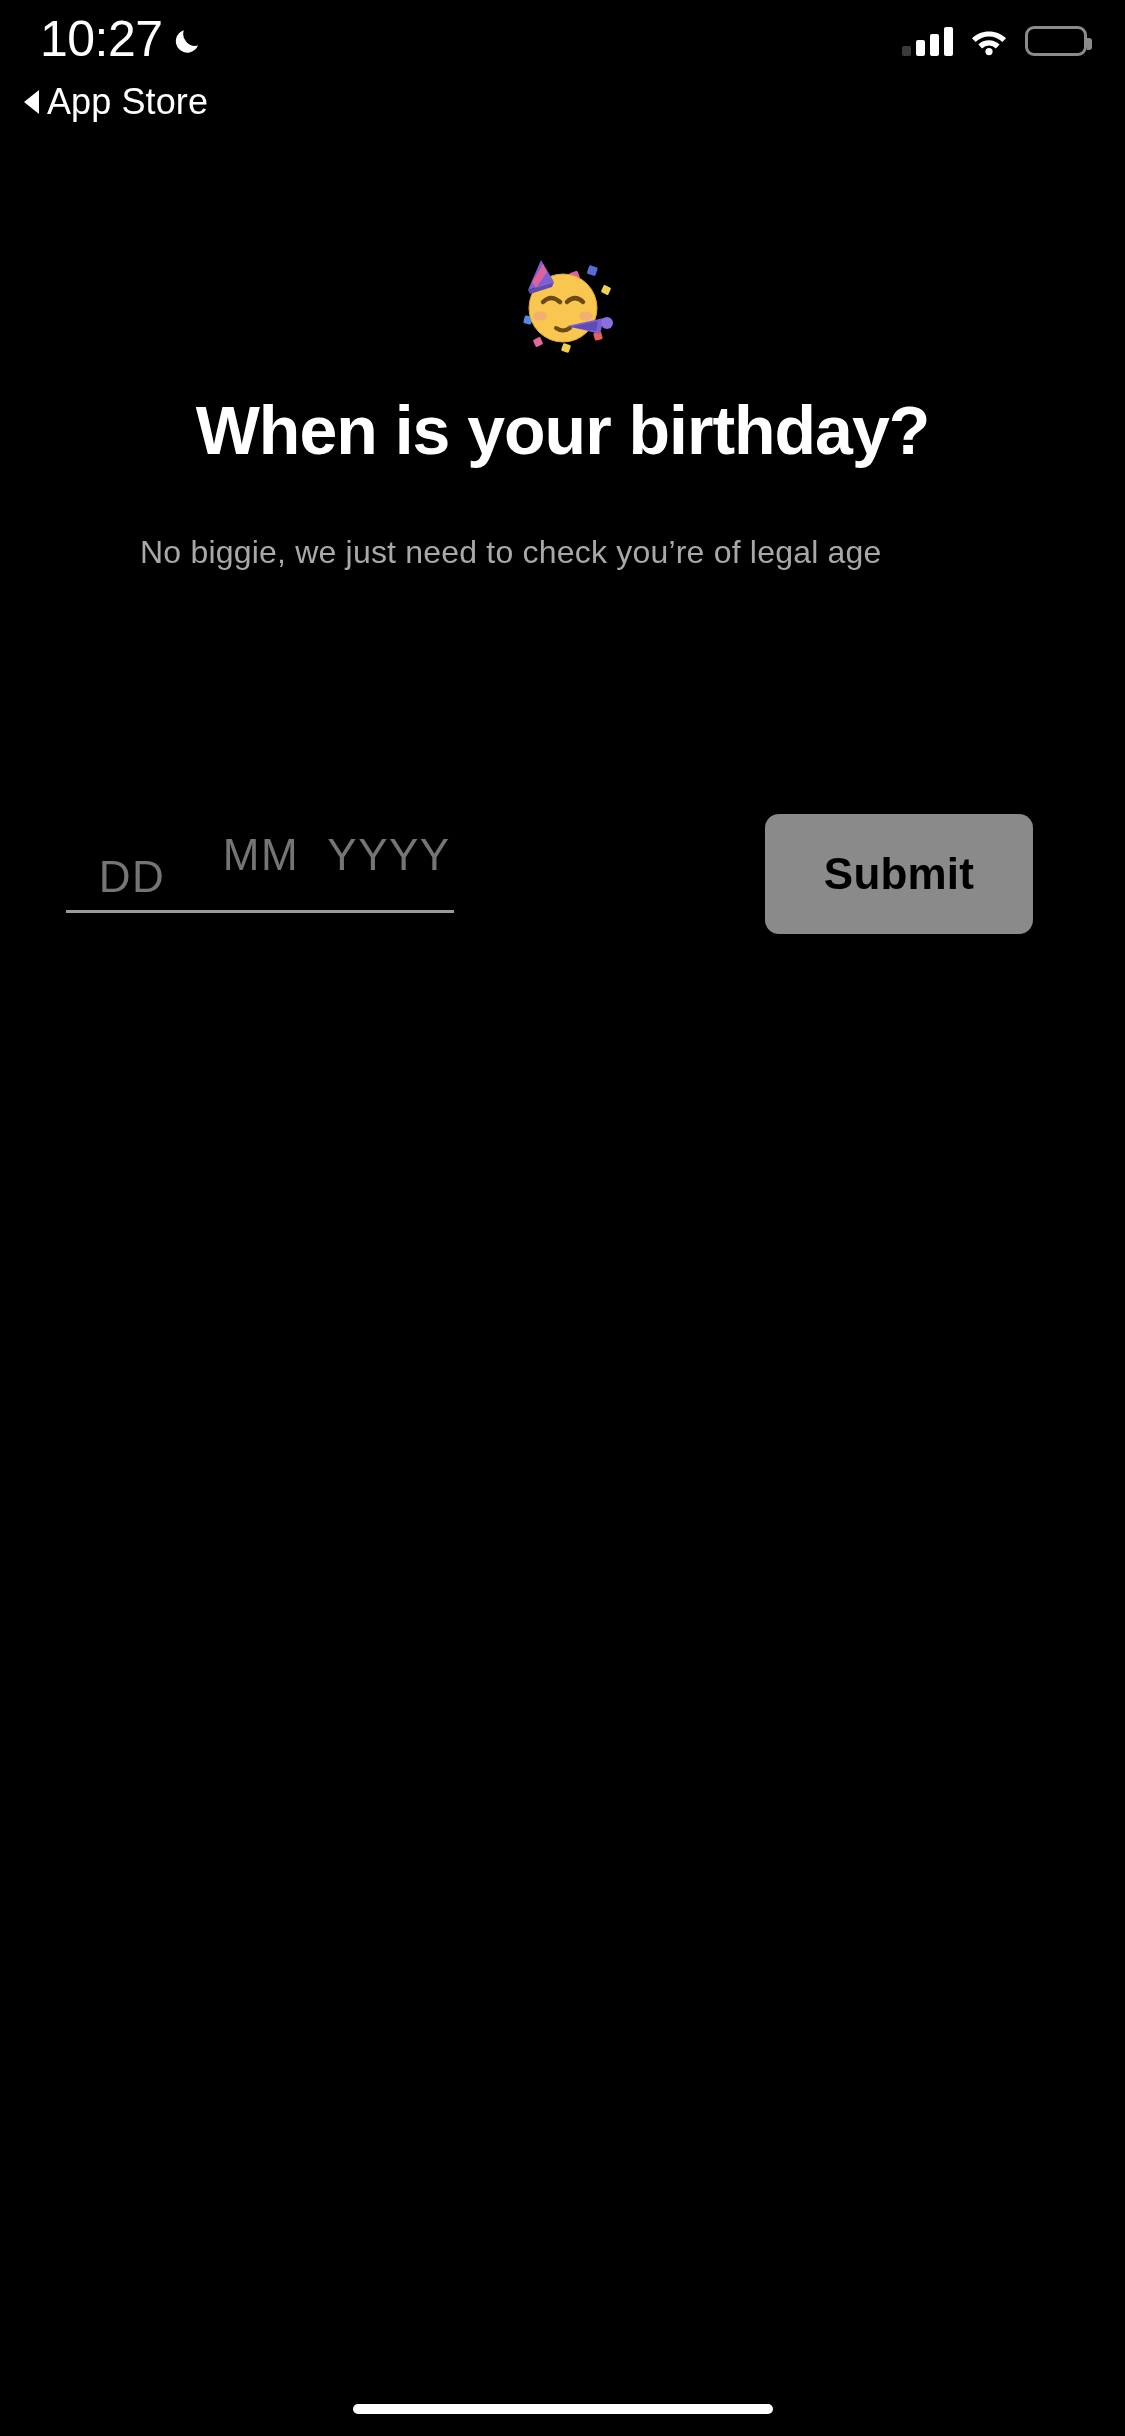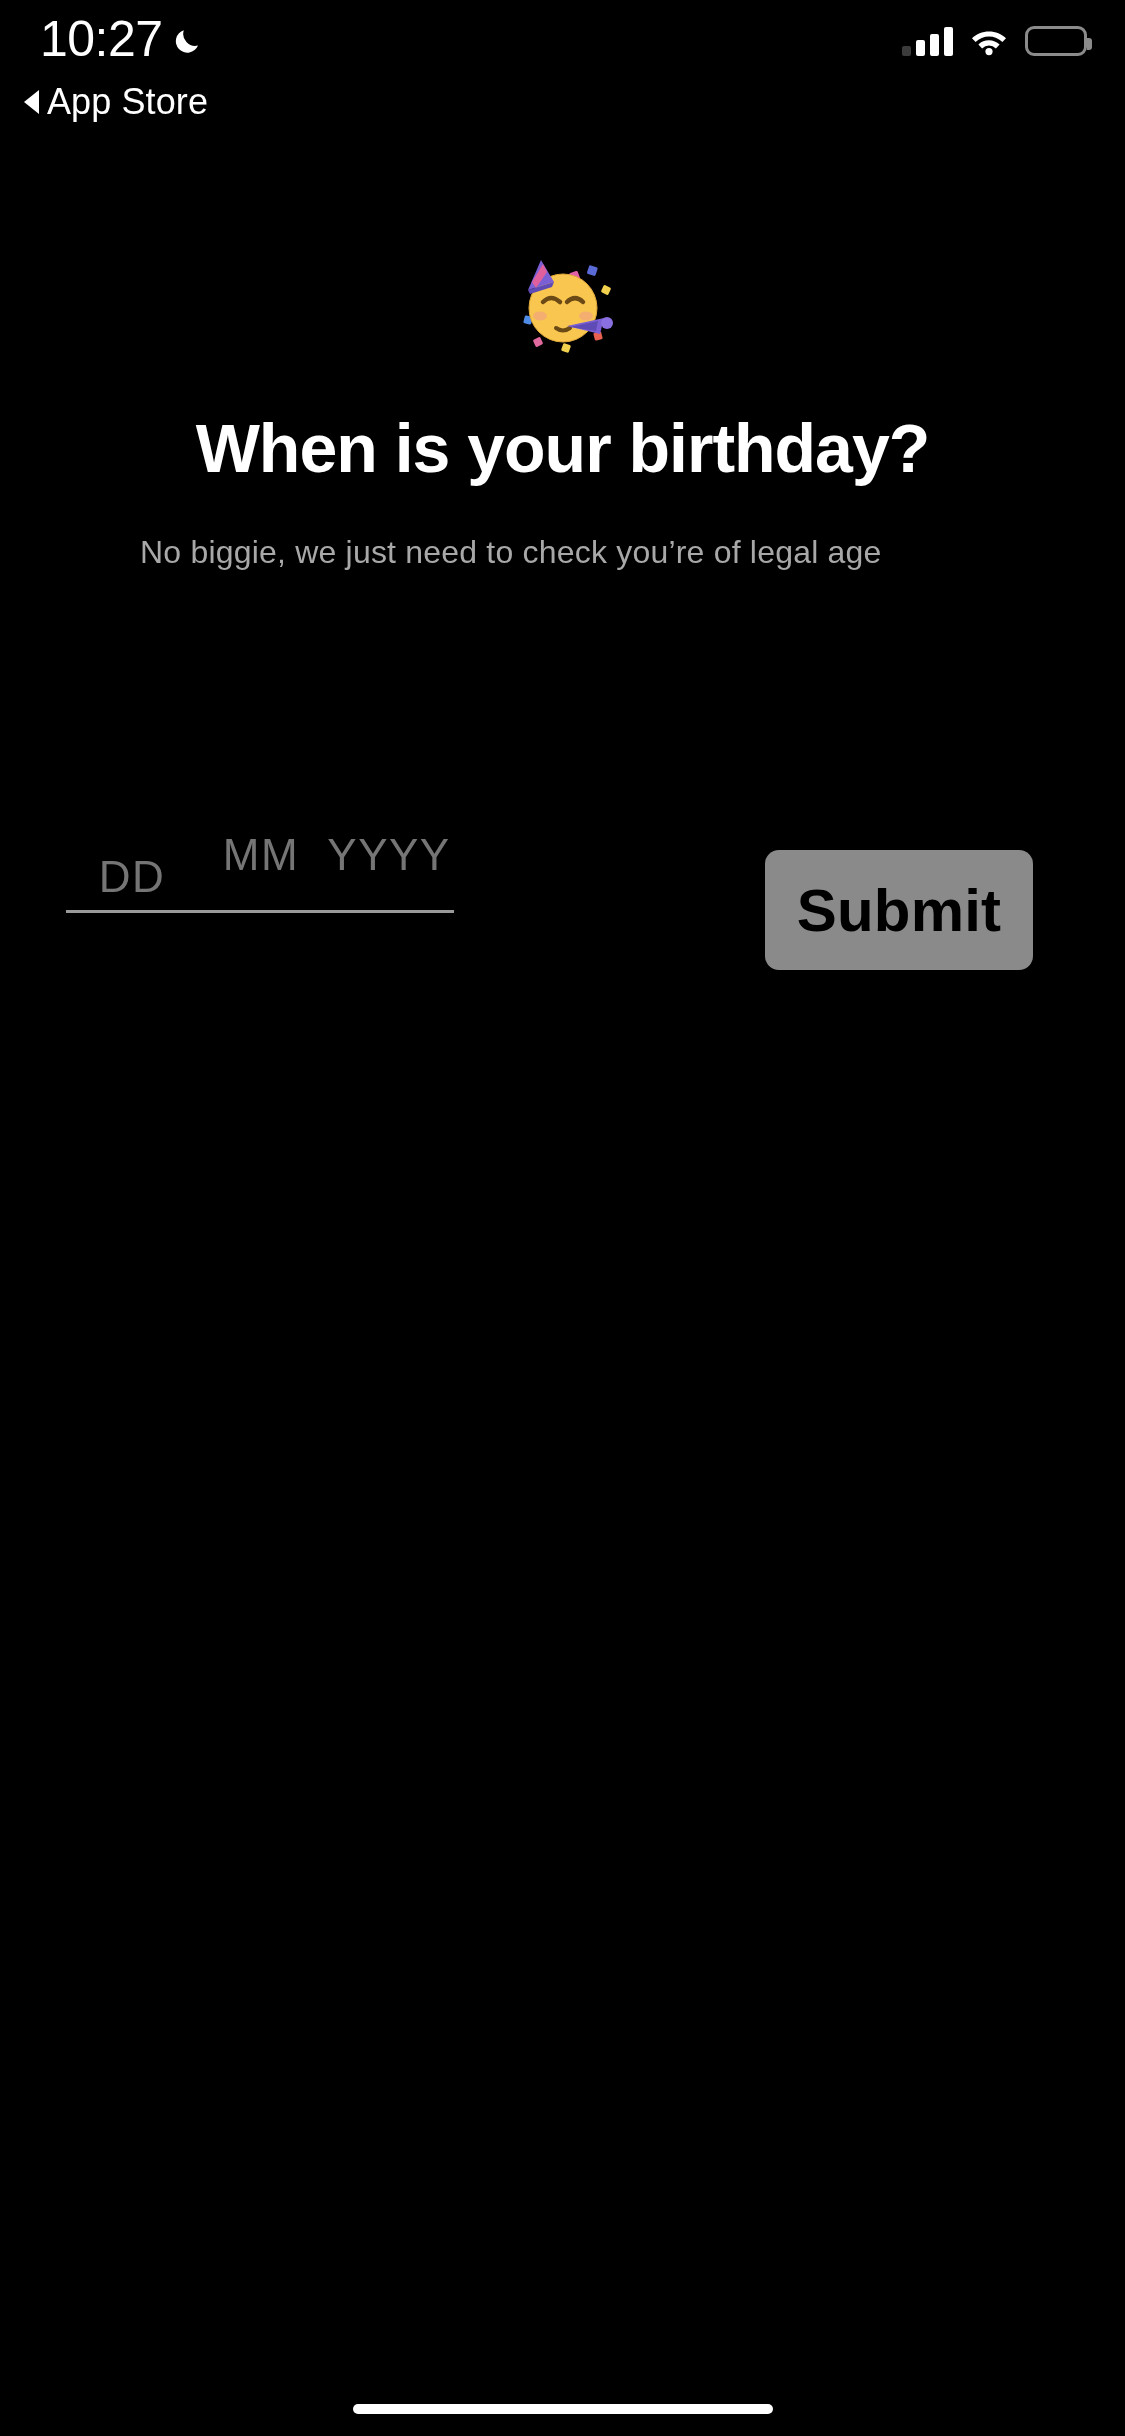--- a/index.html
+++ b/index.html
@@ -64,21 +64,21 @@
   .content { position:absolute; top:0; left:0; width:1125px; }
 
   .emoji {
     position:absolute; top:242px; left:0; width:1125px;
     text-align:center; font-size:106px; line-height:112px;
     font-family:"DejaVu Sans", sans-serif;
   }
   .emoji svg { display:inline-block; vertical-align:middle; }
 
   .headline {
-    position:absolute; top:410px; left:0; width:1125px; text-align:center;
+    position:absolute; top:392px; left:0; width:1125px; text-align:center;
     color:#ffffff; font-size:68px; font-weight:bold; letter-spacing:-1px;
     line-height:76px;
   }
 
   .subhead {
     position:absolute; top:522px; left:140px; width:845px; text-align:left;
     color:#a8a8a8; font-size:32px; font-weight:400; line-height:60px;
     letter-spacing:0.2px;
   }
 
@@ -105,23 +105,22 @@
   .date-underline {
     position:absolute; left:0; top:104px; width:388px; height:3px;
     background:#9a9a9a;
   }
 
   .submit-btn {
     position:absolute; left:765px; top:8px;
     width:268px; height:120px;
     background:#8a8a8a; border:0; border-radius:14px;
     color:#000000; font-family:"Liberation Sans", sans-serif;
-    font-size:60px; font-weight:bold; letter-spacing:0.2px;
+    font-size:44px; font-weight:bold; letter-spacing:0.2px;
     cursor:pointer;
-    margin-top:36px;
   }
 
   
   .home-indicator {
     position:absolute; left:50%; transform:translateX(-50%);
     bottom:22px; width:420px; height:10px; border-radius:5px; background:#ffffff;
   }
 </style>
 </head>
 <body>

